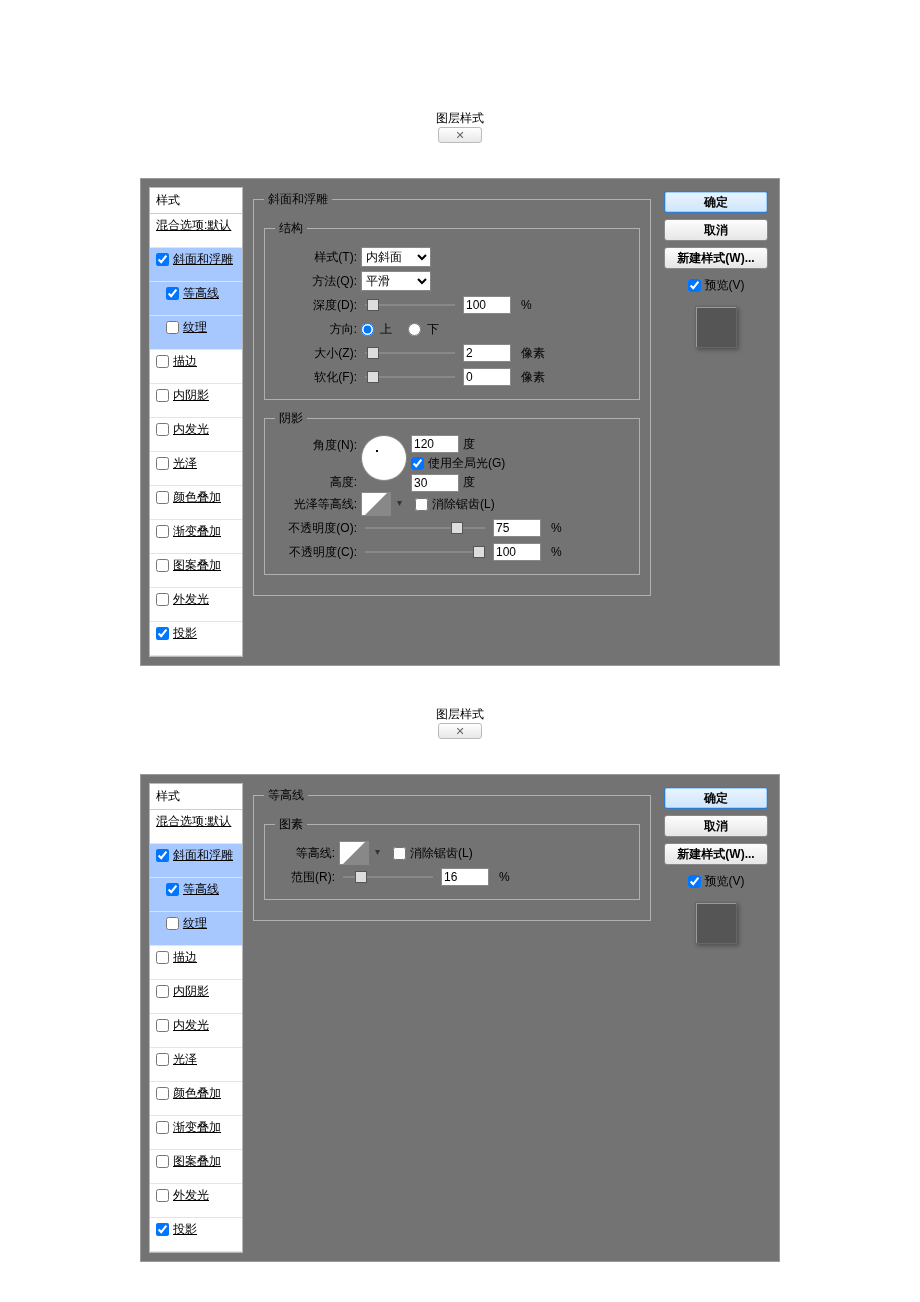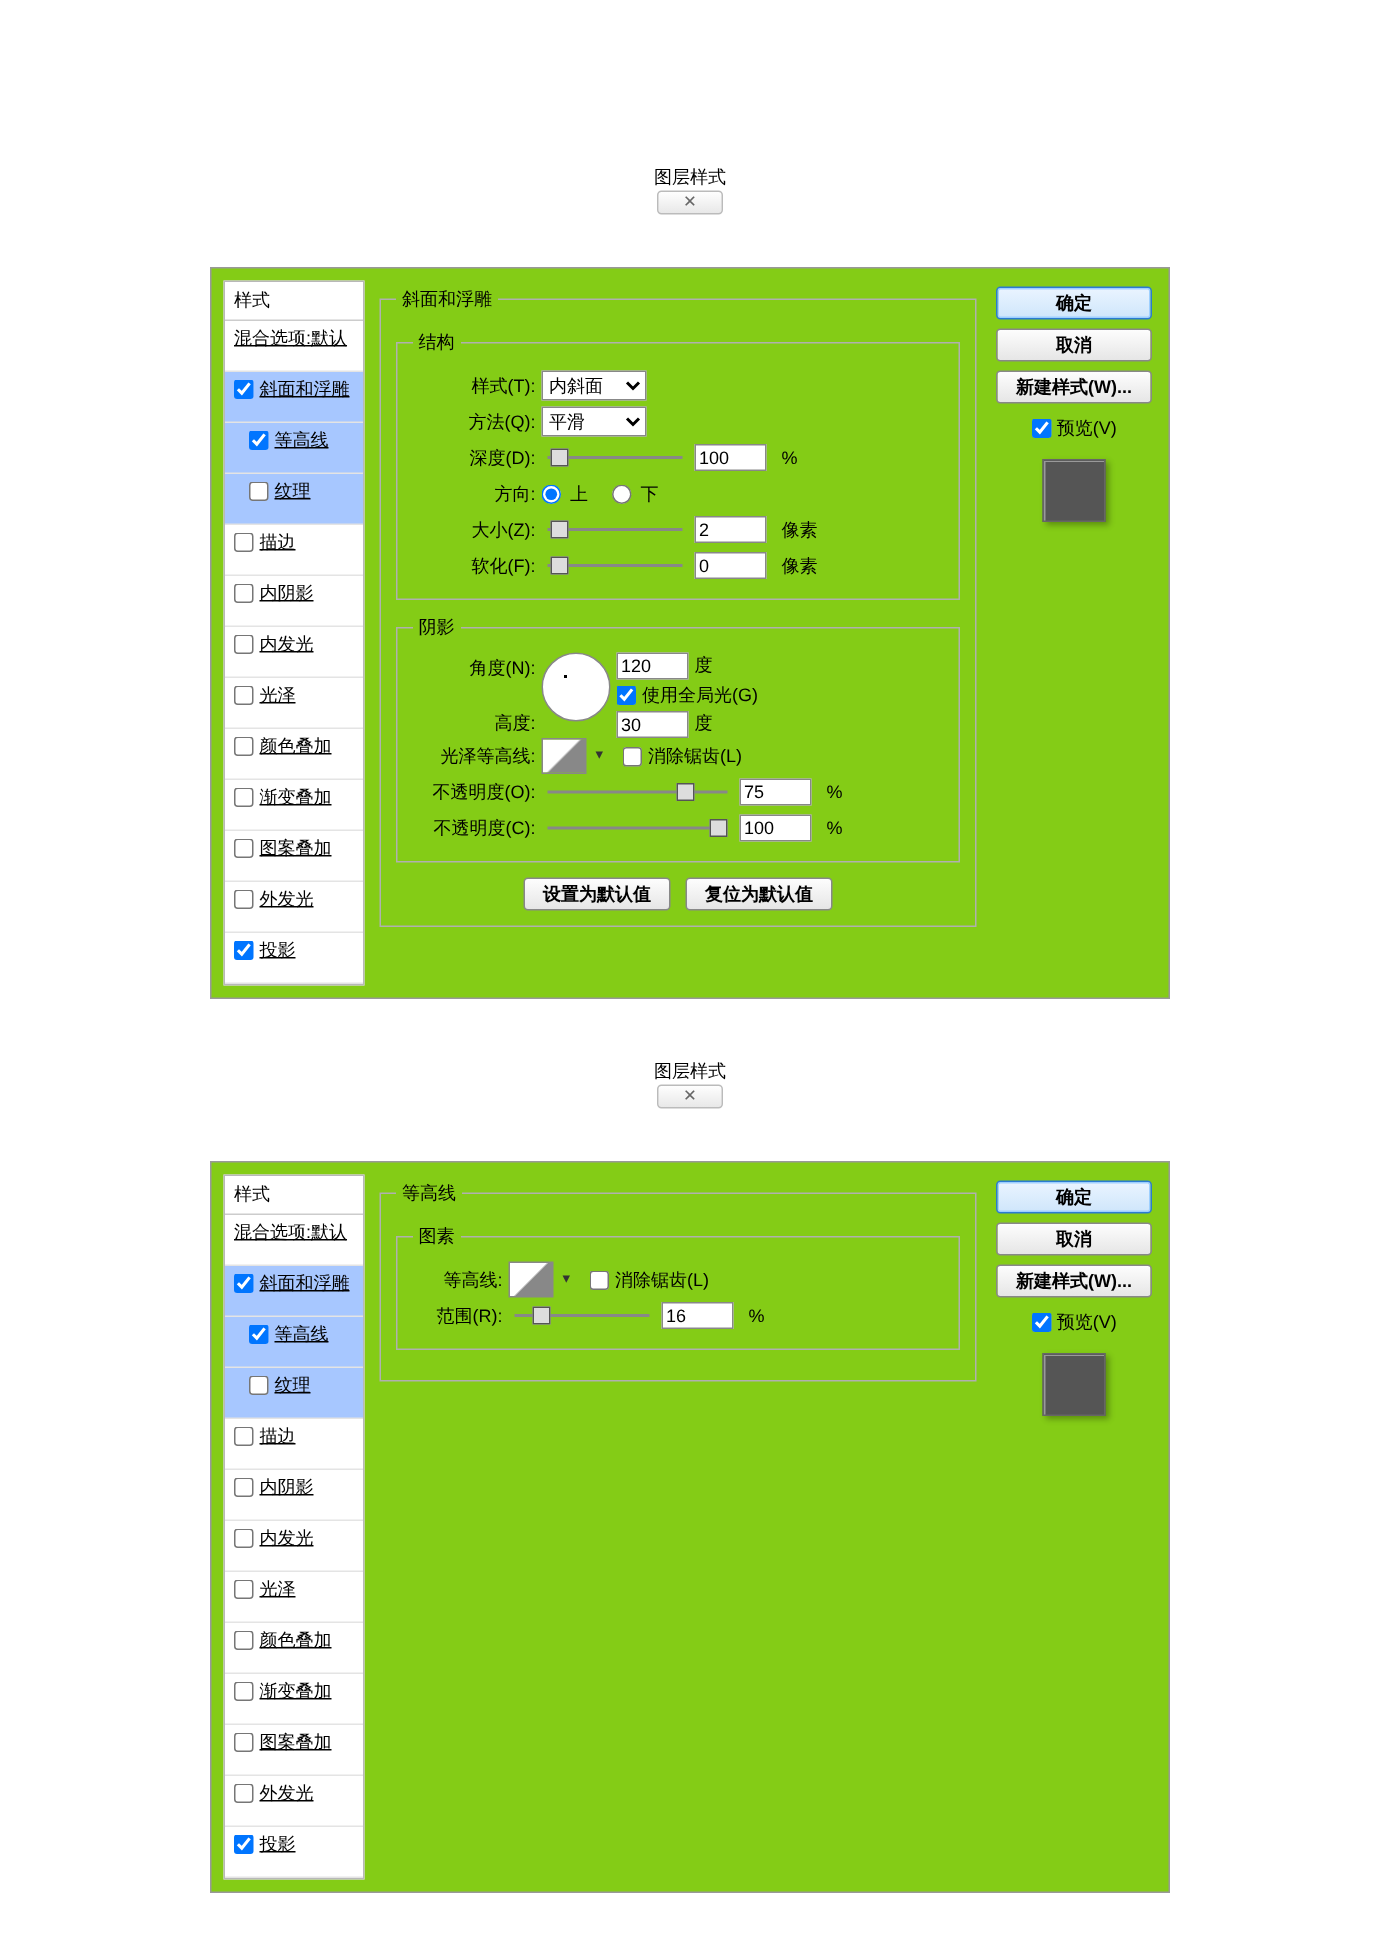--- a/index.html
+++ b/index.html
@@ -37,21 +37,21 @@
   border-radius: 3px;
   background: linear-gradient(#fefefe, #e8e8e8);
   text-align: center;
   line-height: 14px;
   font-size: 11px;
   color: #666;
   cursor: pointer;
 }
 .dialog {
   border: 1px solid #999;
-  background: #84cc16;
+  background: #737373;
   display: flex;
   padding: 8px;
   box-sizing: border-box;
   min-height: 450px;
   margin-top: 44px;
 }
 .sidebar {
   width: 94px;
   background: #fff;
   border: 1px solid #b8b8b8;
@@ -350,21 +350,21 @@
         <fieldset>
           <legend>阴影</legend>
 
           <div class="row" style="align-items:flex-start">
             <div style="width:82px;text-align:right;display:flex;flex-direction:column;gap:20px;padding-top:2px">
               <span>角度(N):</span>
               <span>高度:</span>
             </div>
             <div class="angle-wheel"></div>
             <div style="display:flex;flex-direction:column;gap:2px">
-              <div style="display:flex;gap:4px">
+              <div style="display:flex;align-items:center;gap:4px">
                 <input type="text" value="120" style="">
                 <span>度</span>
               </div>
               <div style="display:flex;align-items:center;gap:4px">
                 <input type="checkbox" checked="" style="">
                 <span>使用全局光(G)</span>
               </div>
               <div style="display:flex;align-items:flex-start;gap:4px">
                 <input type="text" value="30" style="">
                 <span>度</span>
@@ -391,24 +391,20 @@
           <div class="row">
             <span class="lab">不透明度(C):</span>
             <div class="slider" style="width:120px">
                   <div class="thumb" style="left:108px"></div>
                 </div>
             <input type="text" value="100" style="">
             <span class="unit">%</span>
           </div>
         </fieldset>
 
-        <div class="btns">
-          <button>设置为默认值</button>
-          <button>复位为默认值</button>
-        </div>
       </fieldset>
     </div>
 
     <div class="right">
       <button class="primary">确定</button>
       <button>取消</button>
       <button>新建样式(W)...</button>
       <div class="preview-chk">
         <input type="checkbox" checked="" style="">
         <span>预览(V)</span>

